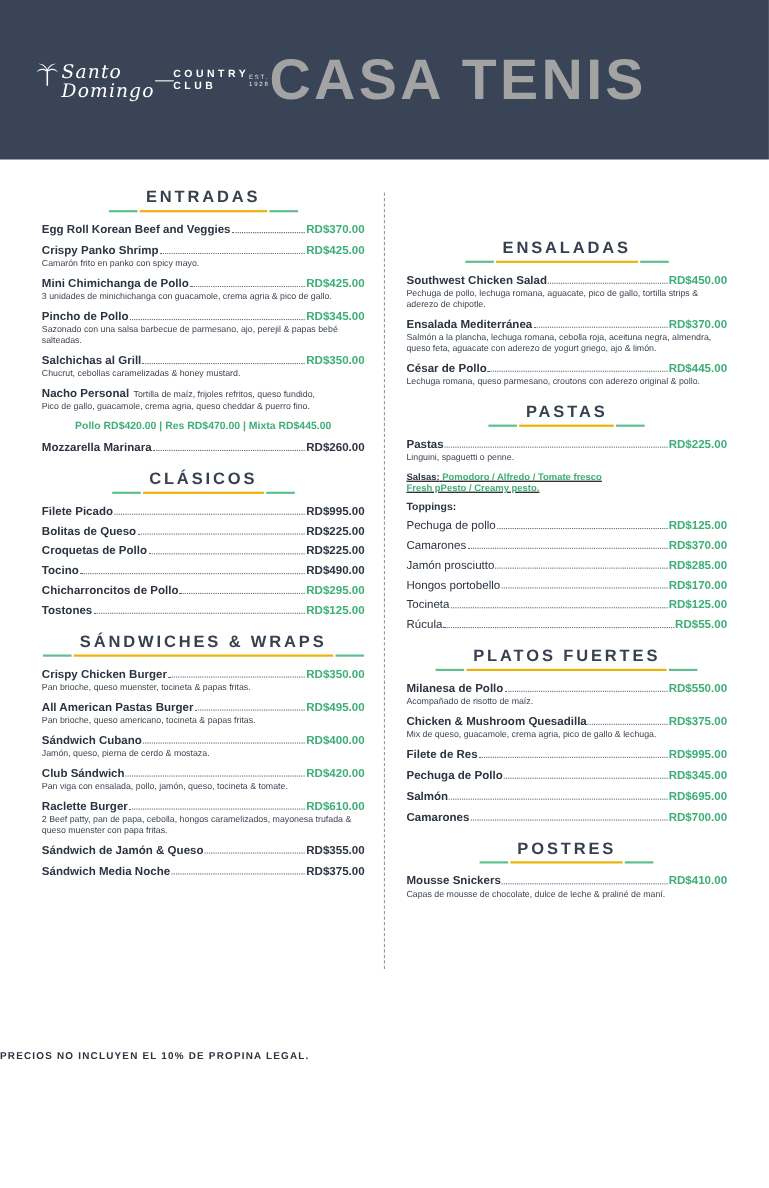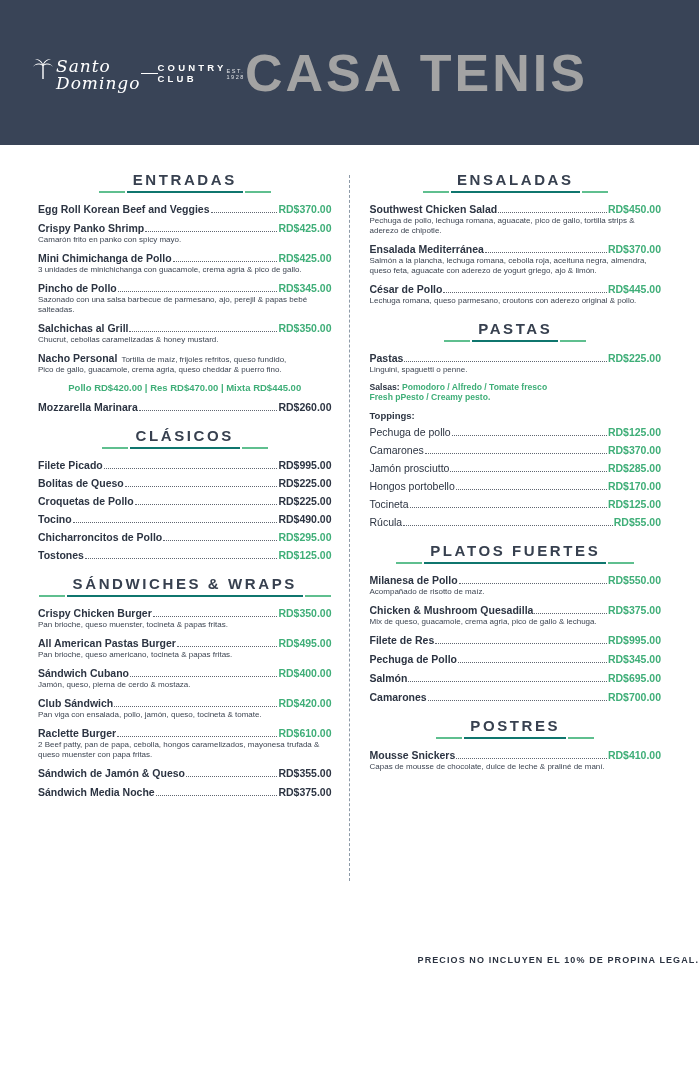--- a/index.html
+++ b/index.html
@@ -76,21 +76,21 @@
   .body {
     display: flex;
     padding: 26px 26px 0 26px;
     position: relative;
   }
   .col {
     width: 50%;
     padding: 0 12px;
   }
   .col.left { padding-right: 18px; }
-  .col.right { padding-left: 20px; }
+  .col.right { padding-left: 20px; margin-top: 46px; }
   .divider {
     position: absolute;
     left: 349px;
     top: 30px;
     bottom: 0;
     width: 1px;
     border-left: 1px dashed #8d9aa8;
     height: 706px;
   }
 
@@ -101,21 +101,21 @@
     position: relative;
     margin-bottom: 10px;
   }
   .sec-head h2 {
     display: inline-block;
     font-size: 15px;
     font-weight: 700;
     letter-spacing: 2.6px;
     color: #37404f;
     padding: 0 6px 3px;
-    border-bottom: 2px solid #0f766e;
+    border-bottom: 2px solid #eab308;
     position: relative;
   }
   .sec-head h2::before,
   .sec-head h2::after {
     content: "";
     position: absolute;
     bottom: -2px;
     width: 26px;
     height: 2px;
     background: #5fbf8f;
@@ -184,38 +184,39 @@
   .opciones .vals {
     font-size: 9.5px;
     font-weight: 700;
     color: #3fae78;
     margin-top: 2px;
   }
 
   .salsas {
     margin: 6px 0 8px;
     font-size: 8.6px;
+    text-decoration: underline;
   }
   .salsas .lbl { font-weight: 700; color: #2c3442; }
   .salsas .vals { color: #3fae78; font-weight: 700; }
 
   .sub-label {
     font-size: 9.5px;
     font-weight: 700;
     color: #2c3442;
     margin: 6px 0 5px;
   }
 
   
   .footer {
     position: absolute;
-    left: 17px;
+    left: 0;
     right: 0;
     top: 955px;
-    text-align: right;
+    text-align: left;
     font-size: 9px;
     font-weight: 700;
     letter-spacing: 1.1px;
     color: #2c3442;
   }
   .bottom-bar {
     position: absolute;
     left: 0; right: 0; bottom: 0;
     height: 44px;
     background: #ffffff;

